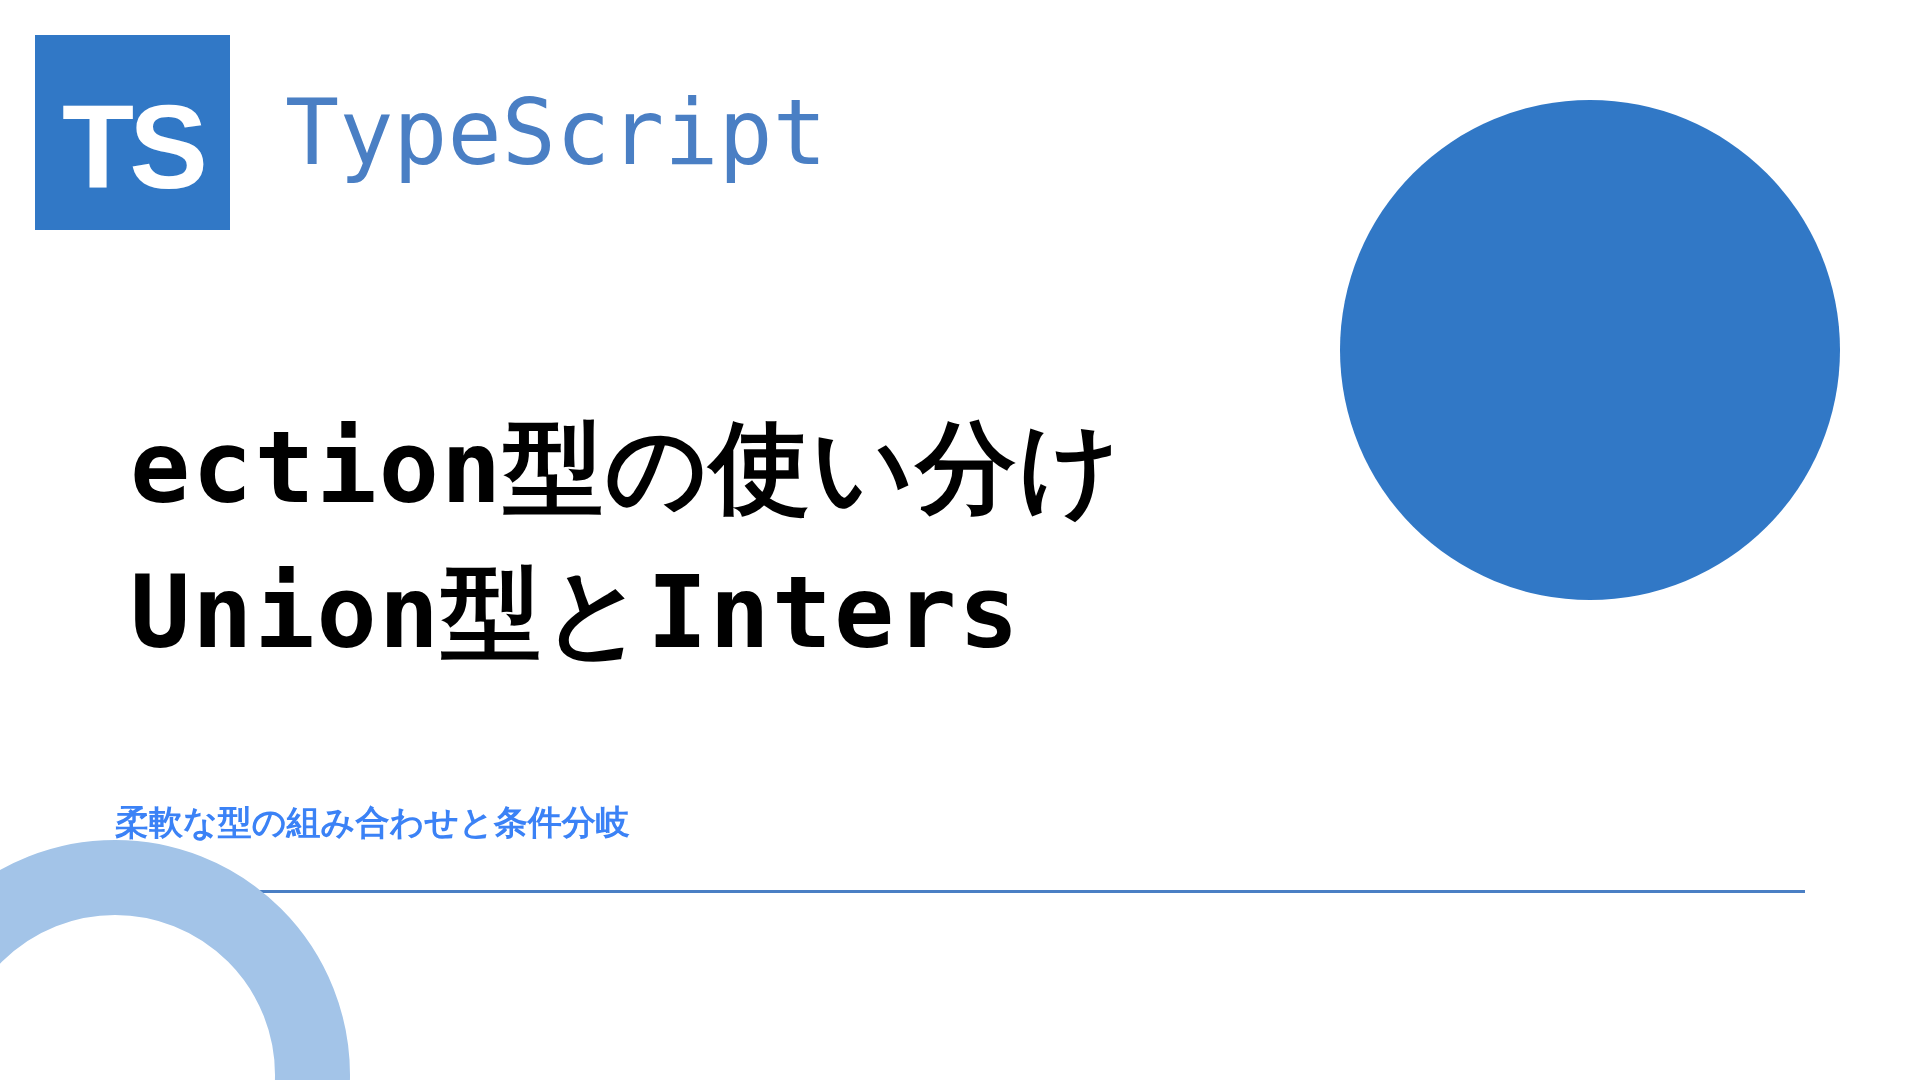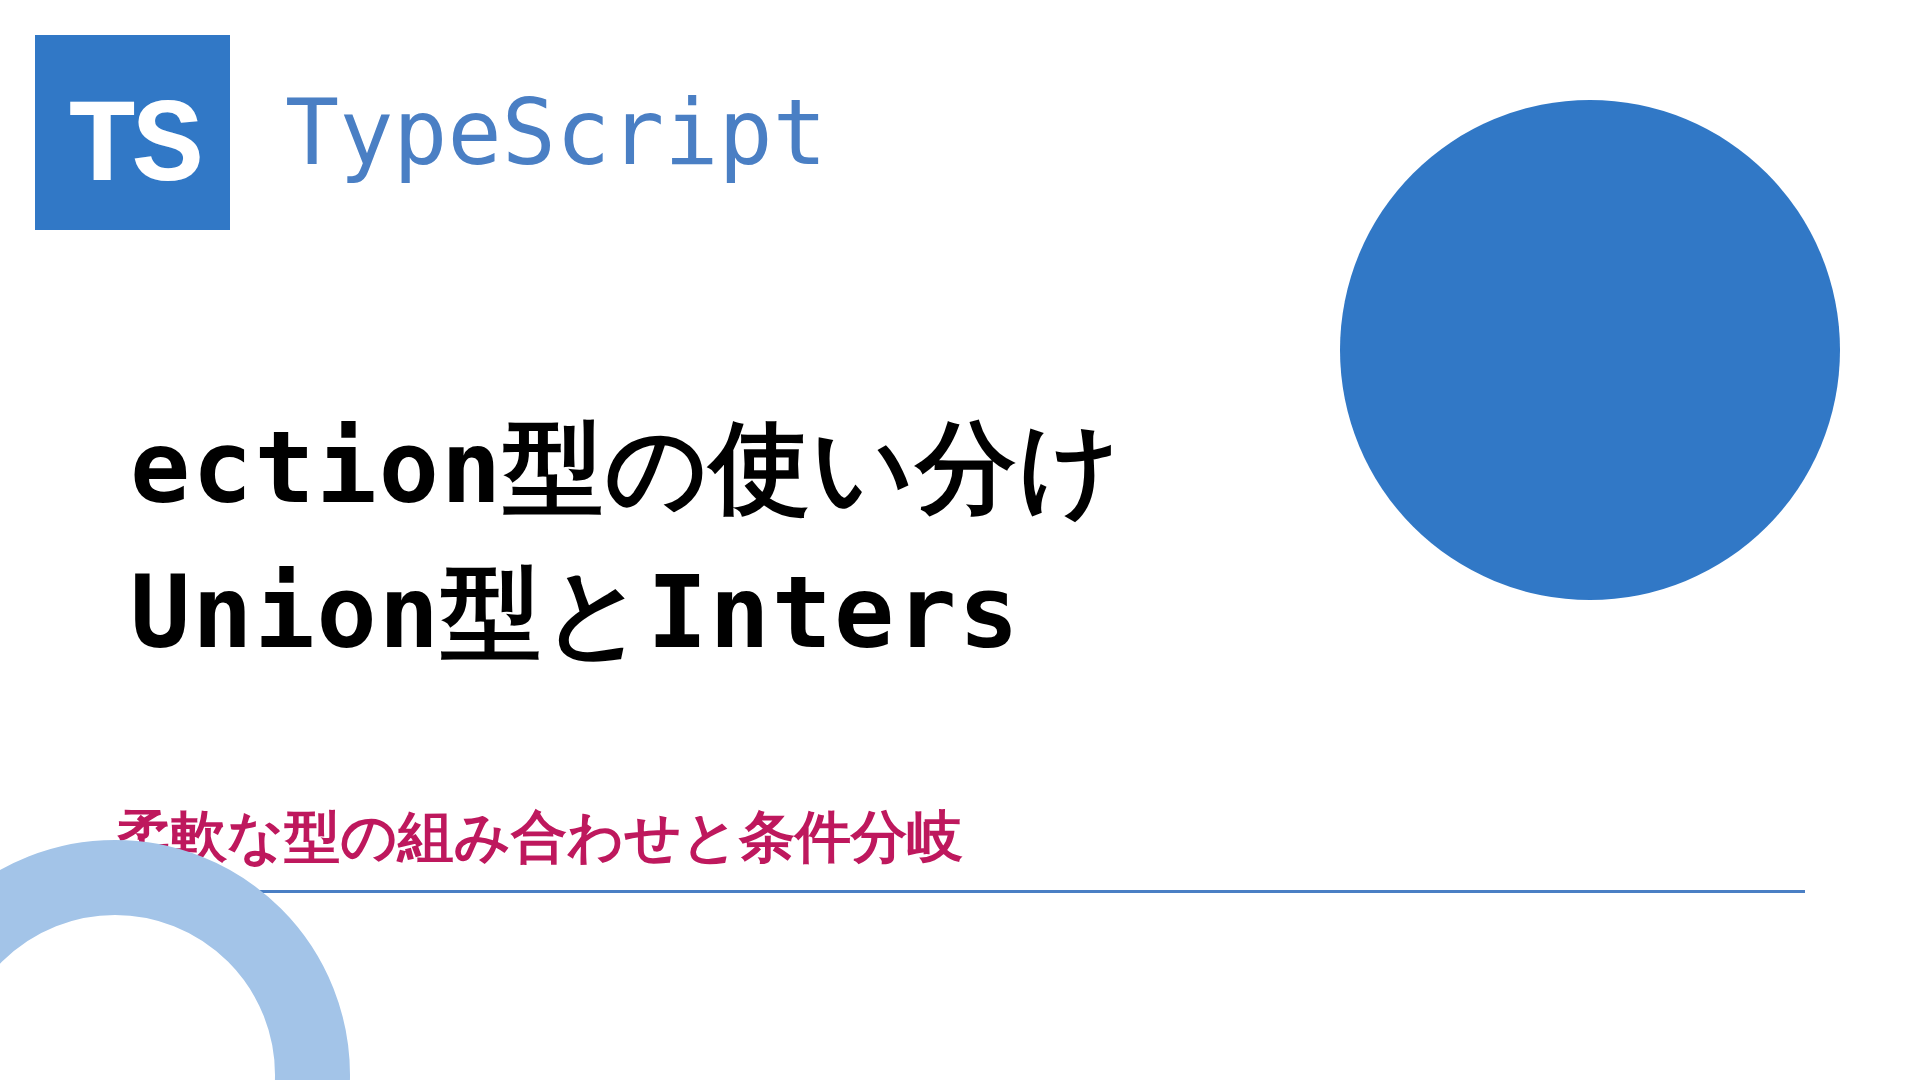--- a/index.html
+++ b/index.html
@@ -33,21 +33,21 @@
       display: flex;
       align-items: flex-end;
       justify-content: center;
       padding-bottom: 15px;
     }
     
     .ts-logo-text {
       color: white;
       font-size: 118px;
       font-weight: bold;
-      font-family: Liberation Mono, monospace;
+      font-family: Liberation Sans, sans-serif;
       letter-spacing: -5px;
     }
     
     .brand-name {
       color: #4a7fc4;
       font-size: 90px;
       font-weight: 500;
       font-family: "Consolas", "Monaco", monospace;
     }
     
@@ -60,23 +60,23 @@
       color: #000;
       line-height: 1.45;
       font-family: "Consolas", "Monaco", "Yu Gothic", monospace;
       letter-spacing: 2px;
     }
     
     .subtitle {
       position: absolute;
       top: 800px;
       left: 115px;
-      font-size: 56px;
+      font-size: 34px;
       font-weight: bold;
-      color: #be185d;
+      color: #3b82f6;
       font-family: "Yu Gothic", "Meiryo", sans-serif;
     }
     
     .divider {
       position: absolute;
       top: 890px;
       left: 115px;
       width: 1690px;
       height: 3px;
       background: #4a7fc4;

